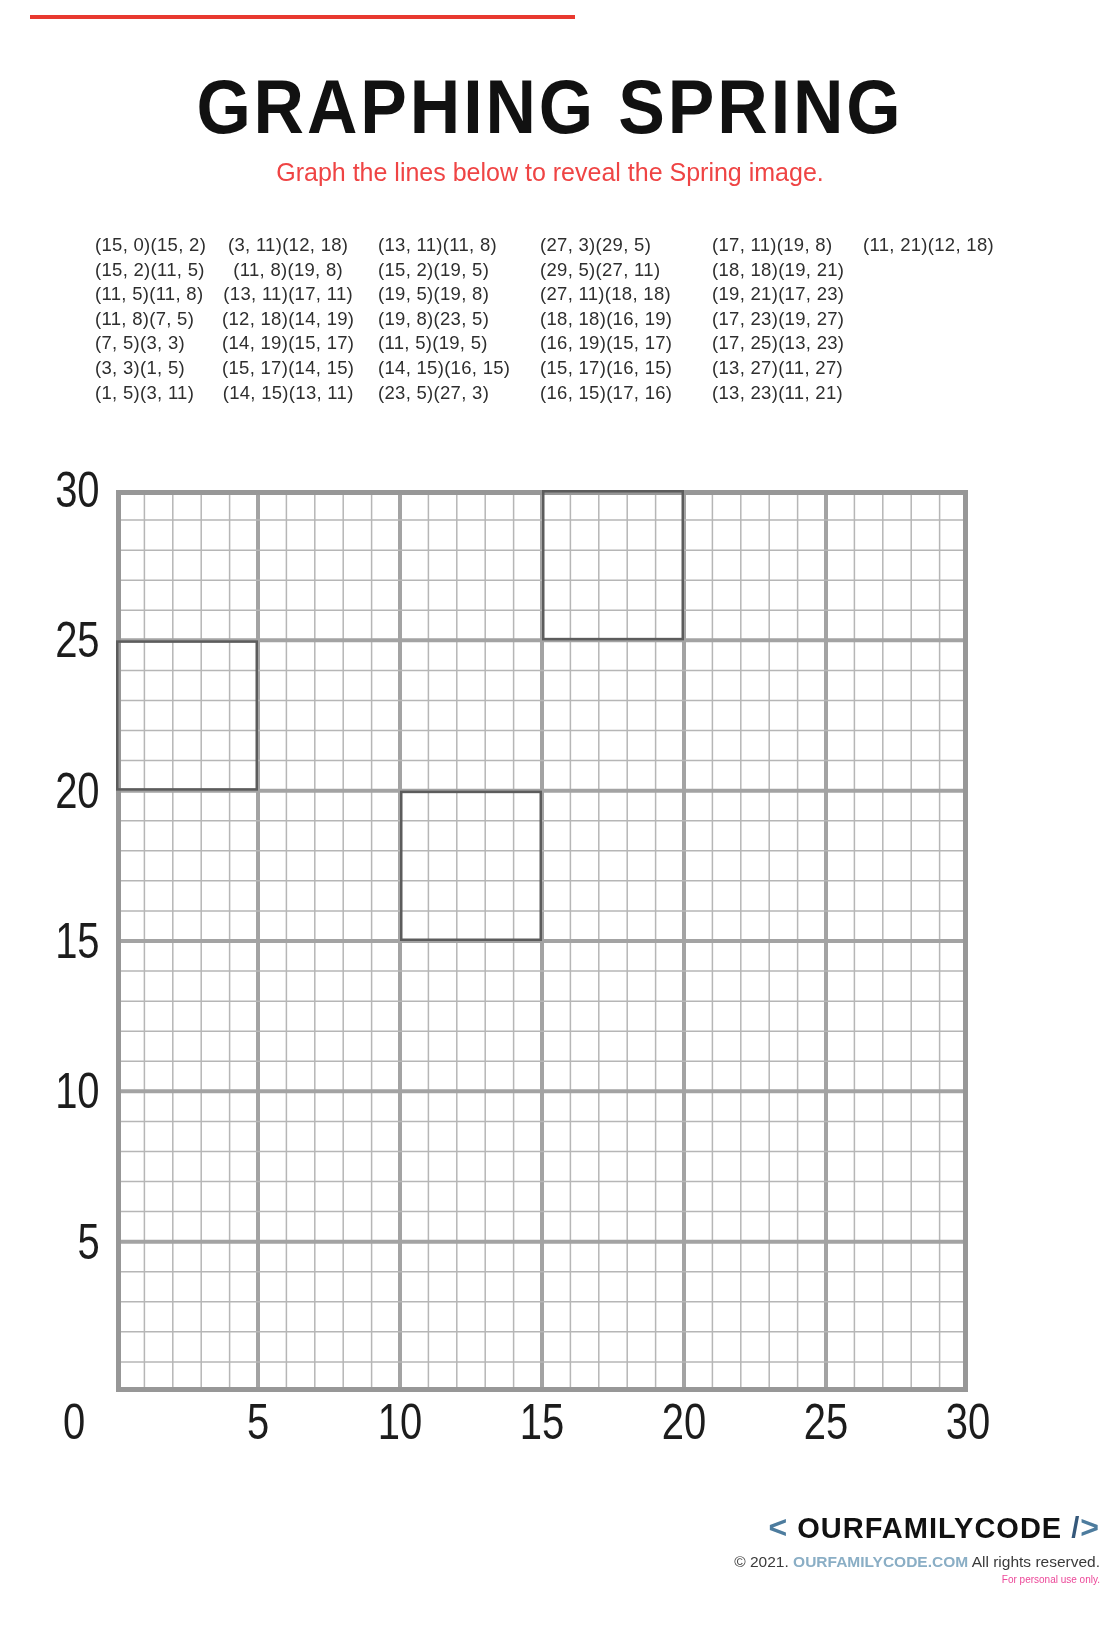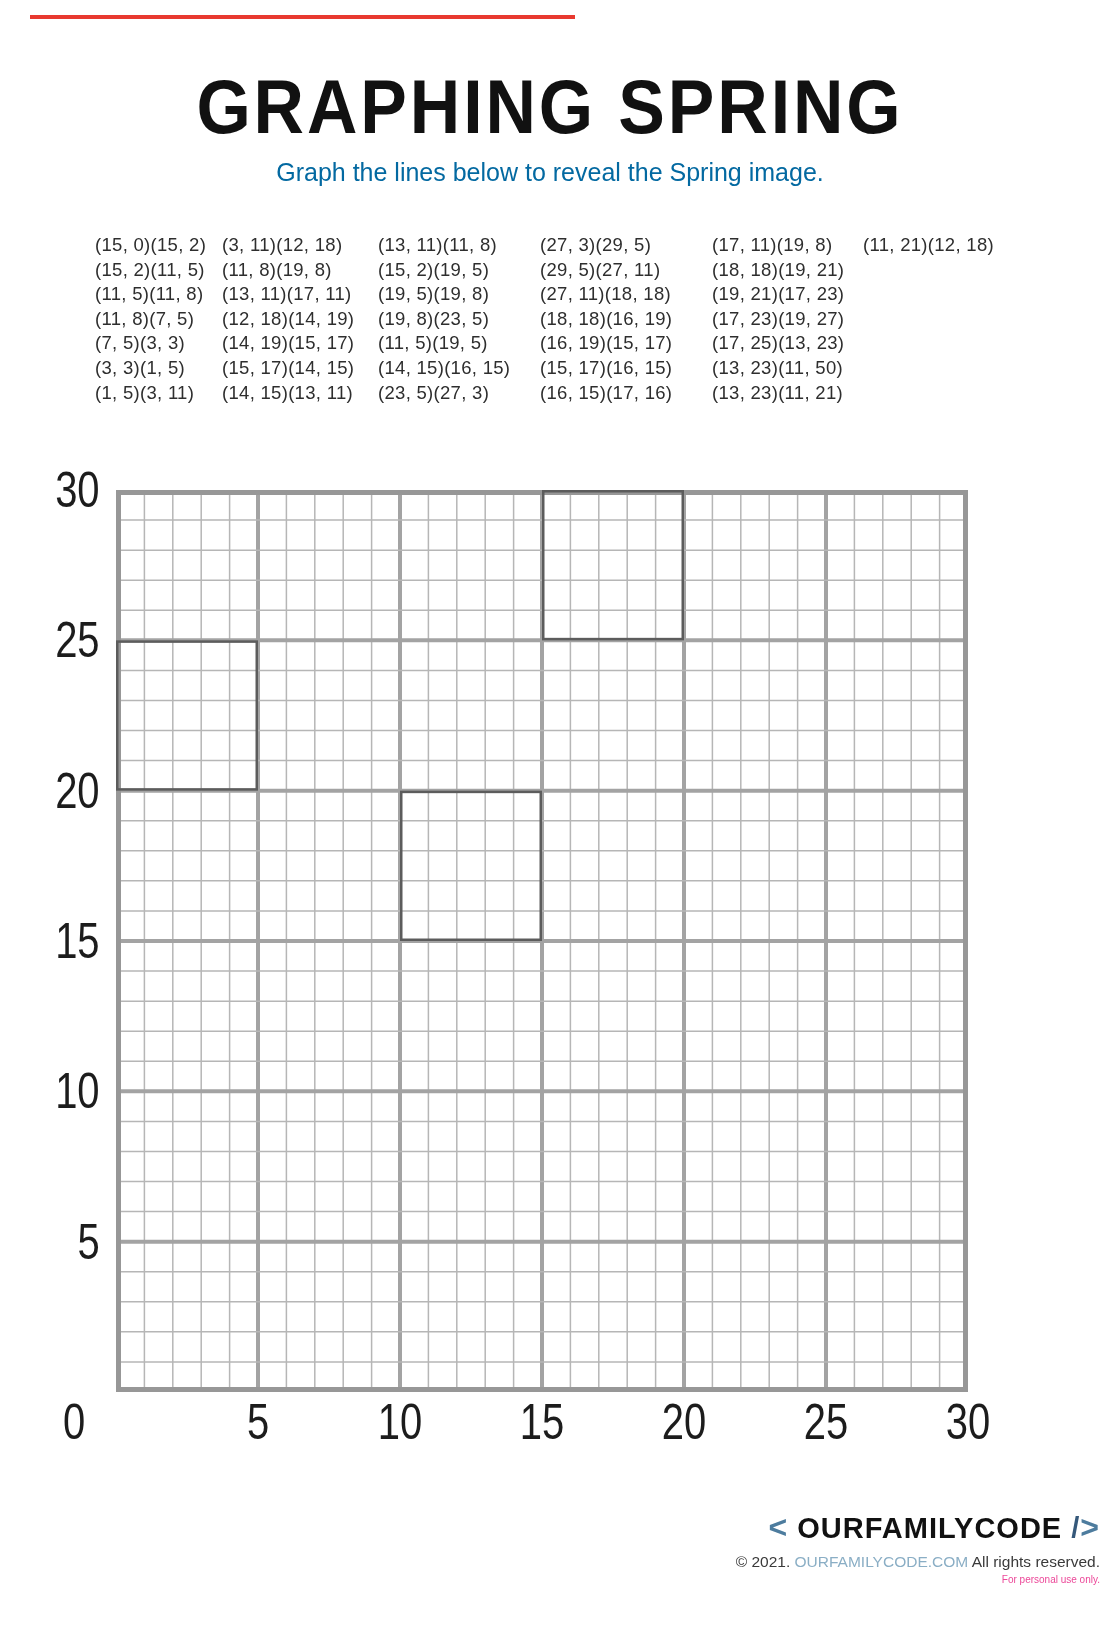--- a/index.html
+++ b/index.html
@@ -25,33 +25,33 @@
     letter-spacing: 3px;
     color: #111111;
     line-height: 1.0;
     transform: scale(0.97, 1.06);
     transform-origin: center top;
     white-space: nowrap;
   }
   .subtitle {
     margin-top: 18px;
     font-size: 25px;
-    color: #0369a1;
+    color: #ef4444;
     letter-spacing: 0px;
   }
   .coords {
     position: absolute;
     left: 95px; top: 221px;
     width: 960px; height: 180px;
     font-size: 18.5px;
     color: #2e2e2e;
   }
   .coord-col { position: absolute; top: 0; white-space: nowrap; }
   .coord-col:nth-child(1) { left: 0px; }
-  .coord-col:nth-child(2) { left: 127px; }
+  .coord-col:nth-child(2) { left: 127px; text-align: center; }
   .coord-col:nth-child(3) { left: 283px; }
   .coord-col:nth-child(4) { left: 445px; }
   .coord-col:nth-child(5) { left: 617px; }
   .coord-col:nth-child(6) { left: 768px; }
   .coord-line { line-height: 24.6px; letter-spacing: 0.3px; }
   .grid-wrap {
     position: absolute;
     left: 116px; top: 478px;
     width: 852px; height: 902px;
   }
@@ -97,21 +97,21 @@
   .logo {
     font-size: 29px;
     font-weight: bold;
     letter-spacing: 1px;
     color: #111111;
     line-height: 1.1;
     white-space: nowrap;
   }
   .logo .lb, .logo .rb { font-size: 32px; }
   .copyright { margin-top: 8px; font-size: 15.5px; color: #3a3a3a; }
-  .copyright .link { text-decoration: none; }
+  .copyright .link { text-decoration: none; font-weight: bold; }
   .personal { margin-top: 3px; font-size: 10px; color: #ec4899; }
 </style>
 </head>
 <body>
 
 <div class="page">
 
   <div class="top-line" style="background: rgb(232, 57, 47);"></div>
 
   <div class="header">
@@ -155,21 +155,21 @@
         <div class="coord-line">(16, 19)(15, 17)</div>
         <div class="coord-line">(15, 17)(16, 15)</div>
         <div class="coord-line">(16, 15)(17, 16)</div>
       </div>
       <div class="coord-col">
         <div class="coord-line">(17, 11)(19, 8)</div>
         <div class="coord-line">(18, 18)(19, 21)</div>
         <div class="coord-line">(19, 21)(17, 23)</div>
         <div class="coord-line">(17, 23)(19, 27)</div>
         <div class="coord-line">(17, 25)(13, 23)</div>
-        <div class="coord-line">(13, 23)(11, 50)</div>
+        <div class="coord-line">(13, 27)(11, 27)</div>
         <div class="coord-line">(13, 23)(11, 21)</div>
       </div>
       <div class="coord-col">
         <div class="coord-line">(11, 21)(12, 18)</div>
       </div>
     </div>
 
   <div class="y-axis">
       <div class="y-label" style="top: 0%;"><span class="cond">30</span></div>
       <div class="y-label" style="top: 16.6667%;"><span class="cond">25</span></div>

